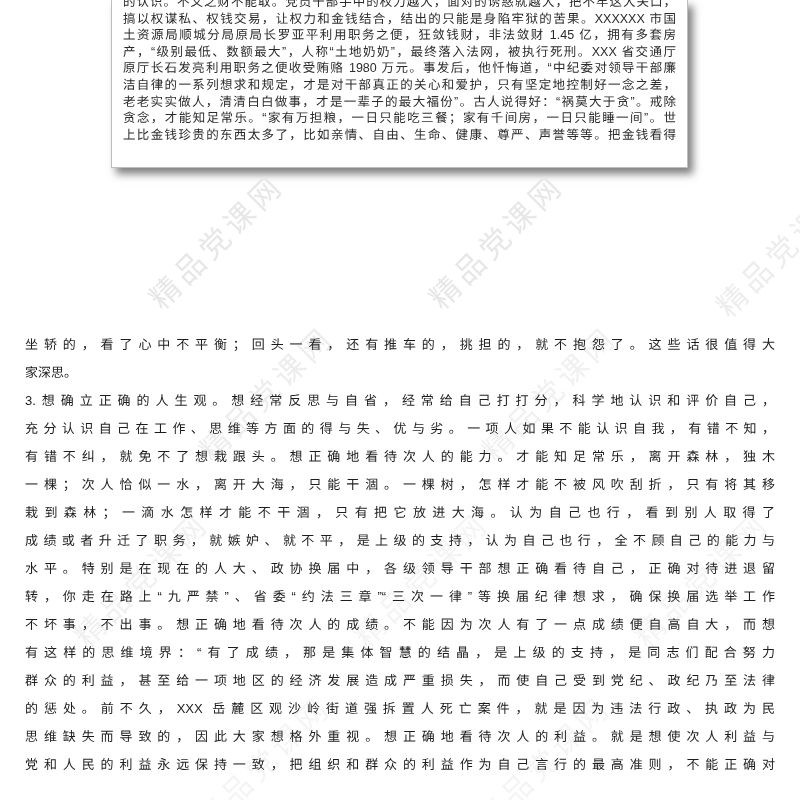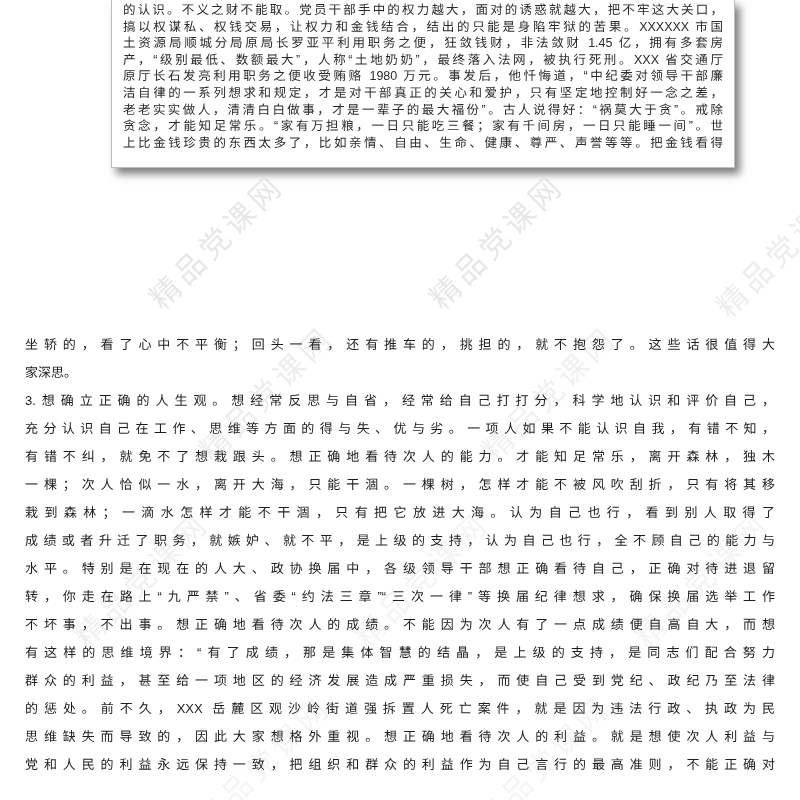--- a/index.html
+++ b/index.html
@@ -17,28 +17,28 @@
     height: 800px;
     overflow: hidden;
     background: #ffffff;
   }
 
   
   .page-preview {
     position: absolute;
     left: 111px;
     top: 0;
-    width: 624px;
+    width: 577px;
     height: 168px;
     box-sizing: border-box;
     background: #ffffff;
     border: 1px solid #bdbdbd;
     border-top: none;
     box-shadow: 5px 6px 8px rgba(0,0,0,0.50);
-    padding: 8px 11px;
+    padding: 0 11px;
     overflow: hidden;
     z-index: 2;
   }
   .page-preview-inner { margin-top: -6px; }
   .pline {
     font-size: 12.5px;
     line-height: 16.6px;
     color: #2b2b2b;
     text-align: justify;
     text-align-last: justify;

